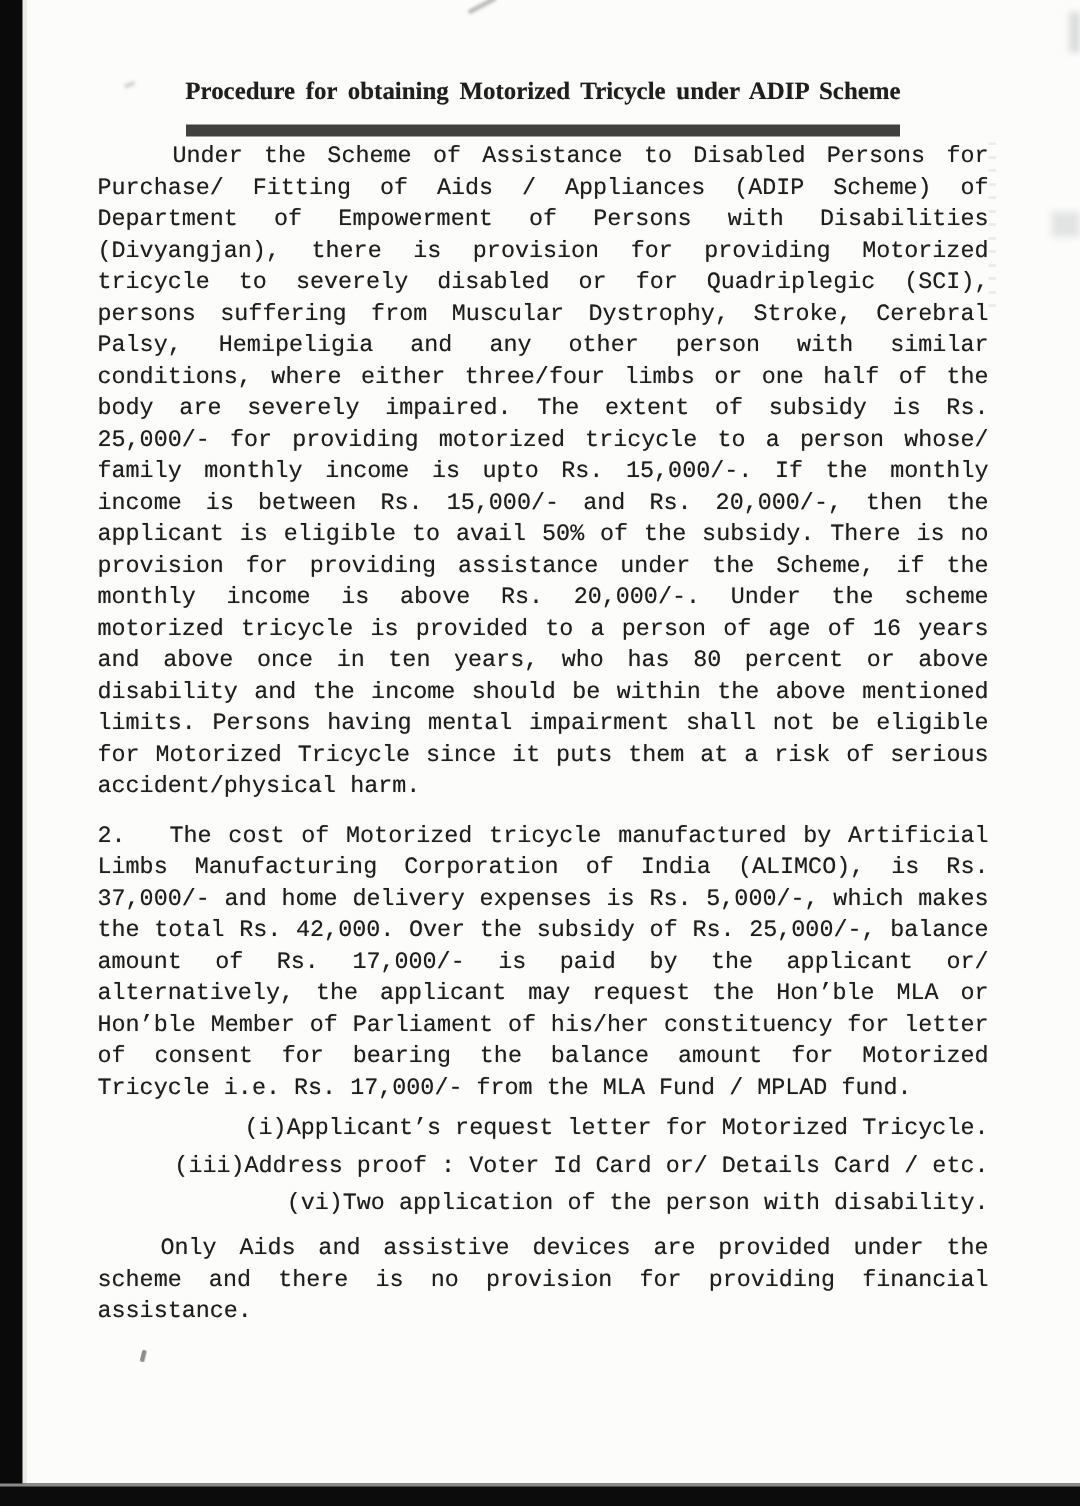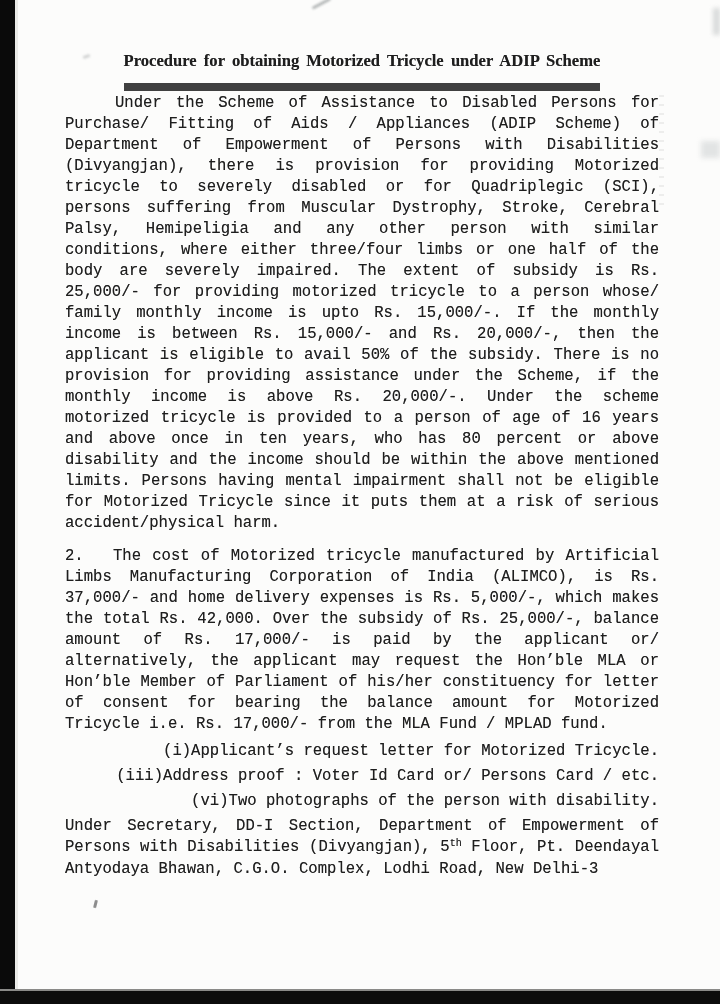--- a/index.html
+++ b/index.html
@@ -124,27 +124,27 @@
       <span class="doc-title">Procedure for obtaining Motorized Tricycle under ADIP Scheme</span>
     </div>
 
     <p class="p-indent">Under the Scheme of Assistance to Disabled Persons for Purchase/ Fitting of Aids / Appliances (ADIP Scheme) of Department of Empowerment of Persons with Disabilities (Divyangjan), there is provision for providing Motorized tricycle to severely disabled or for Quadriplegic (SCI), persons suffering from Muscular Dystrophy, Stroke, Cerebral Palsy, Hemipeligia and any other person with similar conditions, where either three/four limbs or one half of the body are severely impaired. The extent of subsidy is Rs. 25,000/- for providing motorized tricycle to a person whose/ family monthly income is upto Rs. 15,000/-. If the monthly income is between Rs. 15,000/- and Rs. 20,000/-, then the applicant is eligible to avail 50% of the subsidy. There is no provision for providing assistance under the Scheme, if the monthly income is above Rs. 20,000/-. Under the scheme motorized tricycle is provided to a person of age of 16 years and above once in ten years, who has 80 percent or above disability and the income should be within the above mentioned limits. Persons having mental impairment shall not be eligible for Motorized Tricycle since it puts them at a risk of serious accident/physical harm.</p>
 
     <p class="p-numbered"><span class="num">2.</span><span>The cost of Motorized tricycle manufactured by Artificial Limbs Manufacturing Corporation of India (ALIMCO), is Rs. 37,000/- and home delivery expenses is Rs. 5,000/-, which makes the total Rs. 42,000. Over the subsidy of Rs. 25,000/-, balance amount of Rs. 17,000/- is paid by the applicant or/ alternatively, the applicant may request the Hon’ble MLA or Hon’ble Member of Parliament of his/her constituency for letter of consent for bearing the balance amount for Motorized Tricycle i.e. Rs. 17,000/- from the MLA Fund / MPLAD fund.</span></p>
 
 
     <div class="doc-list">
       <div class="doc-item"><span class="marker">(i)</span><span>Applicant’s request letter for Motorized Tricycle.</span></div>
-      <div class="doc-item"><span class="marker">(iii)</span><span>Address proof : Voter Id Card or/ Persons Card / etc.</span></div>
-      <div class="doc-item"><span class="marker">(vi)</span><span>Two photographs of the person with disability.</span></div>
+      <div class="doc-item"><span class="marker">(iii)</span><span>Address proof : Voter Id Card or/ Details Card / etc.</span></div>
+      <div class="doc-item"><span class="marker">(vi)</span><span>Two application of the person with disability.</span></div>
     </div>
 
+    <p class="p-only">Only Aids and assistive devices are provided under the scheme and there is no provision for providing financial assistance.</p>
 
 
-    <p class="p-address"><span>Under Secretary, DD-I Section, Department of Empowerment of Persons with Disabilities (Divyangjan), 5</span><span class="sup">th</span><span> Floor, Pt. Deendayal Antyodaya Bhawan, C.G.O. Complex, Lodhi Road, New Delhi-3</span></p>
 
   </div>
 
   <div class="edge-left-sliver"></div>
   <div class="edge-left"></div>
   <div class="edge-bottom"></div>
 
 </div>
 
 </body></html>

